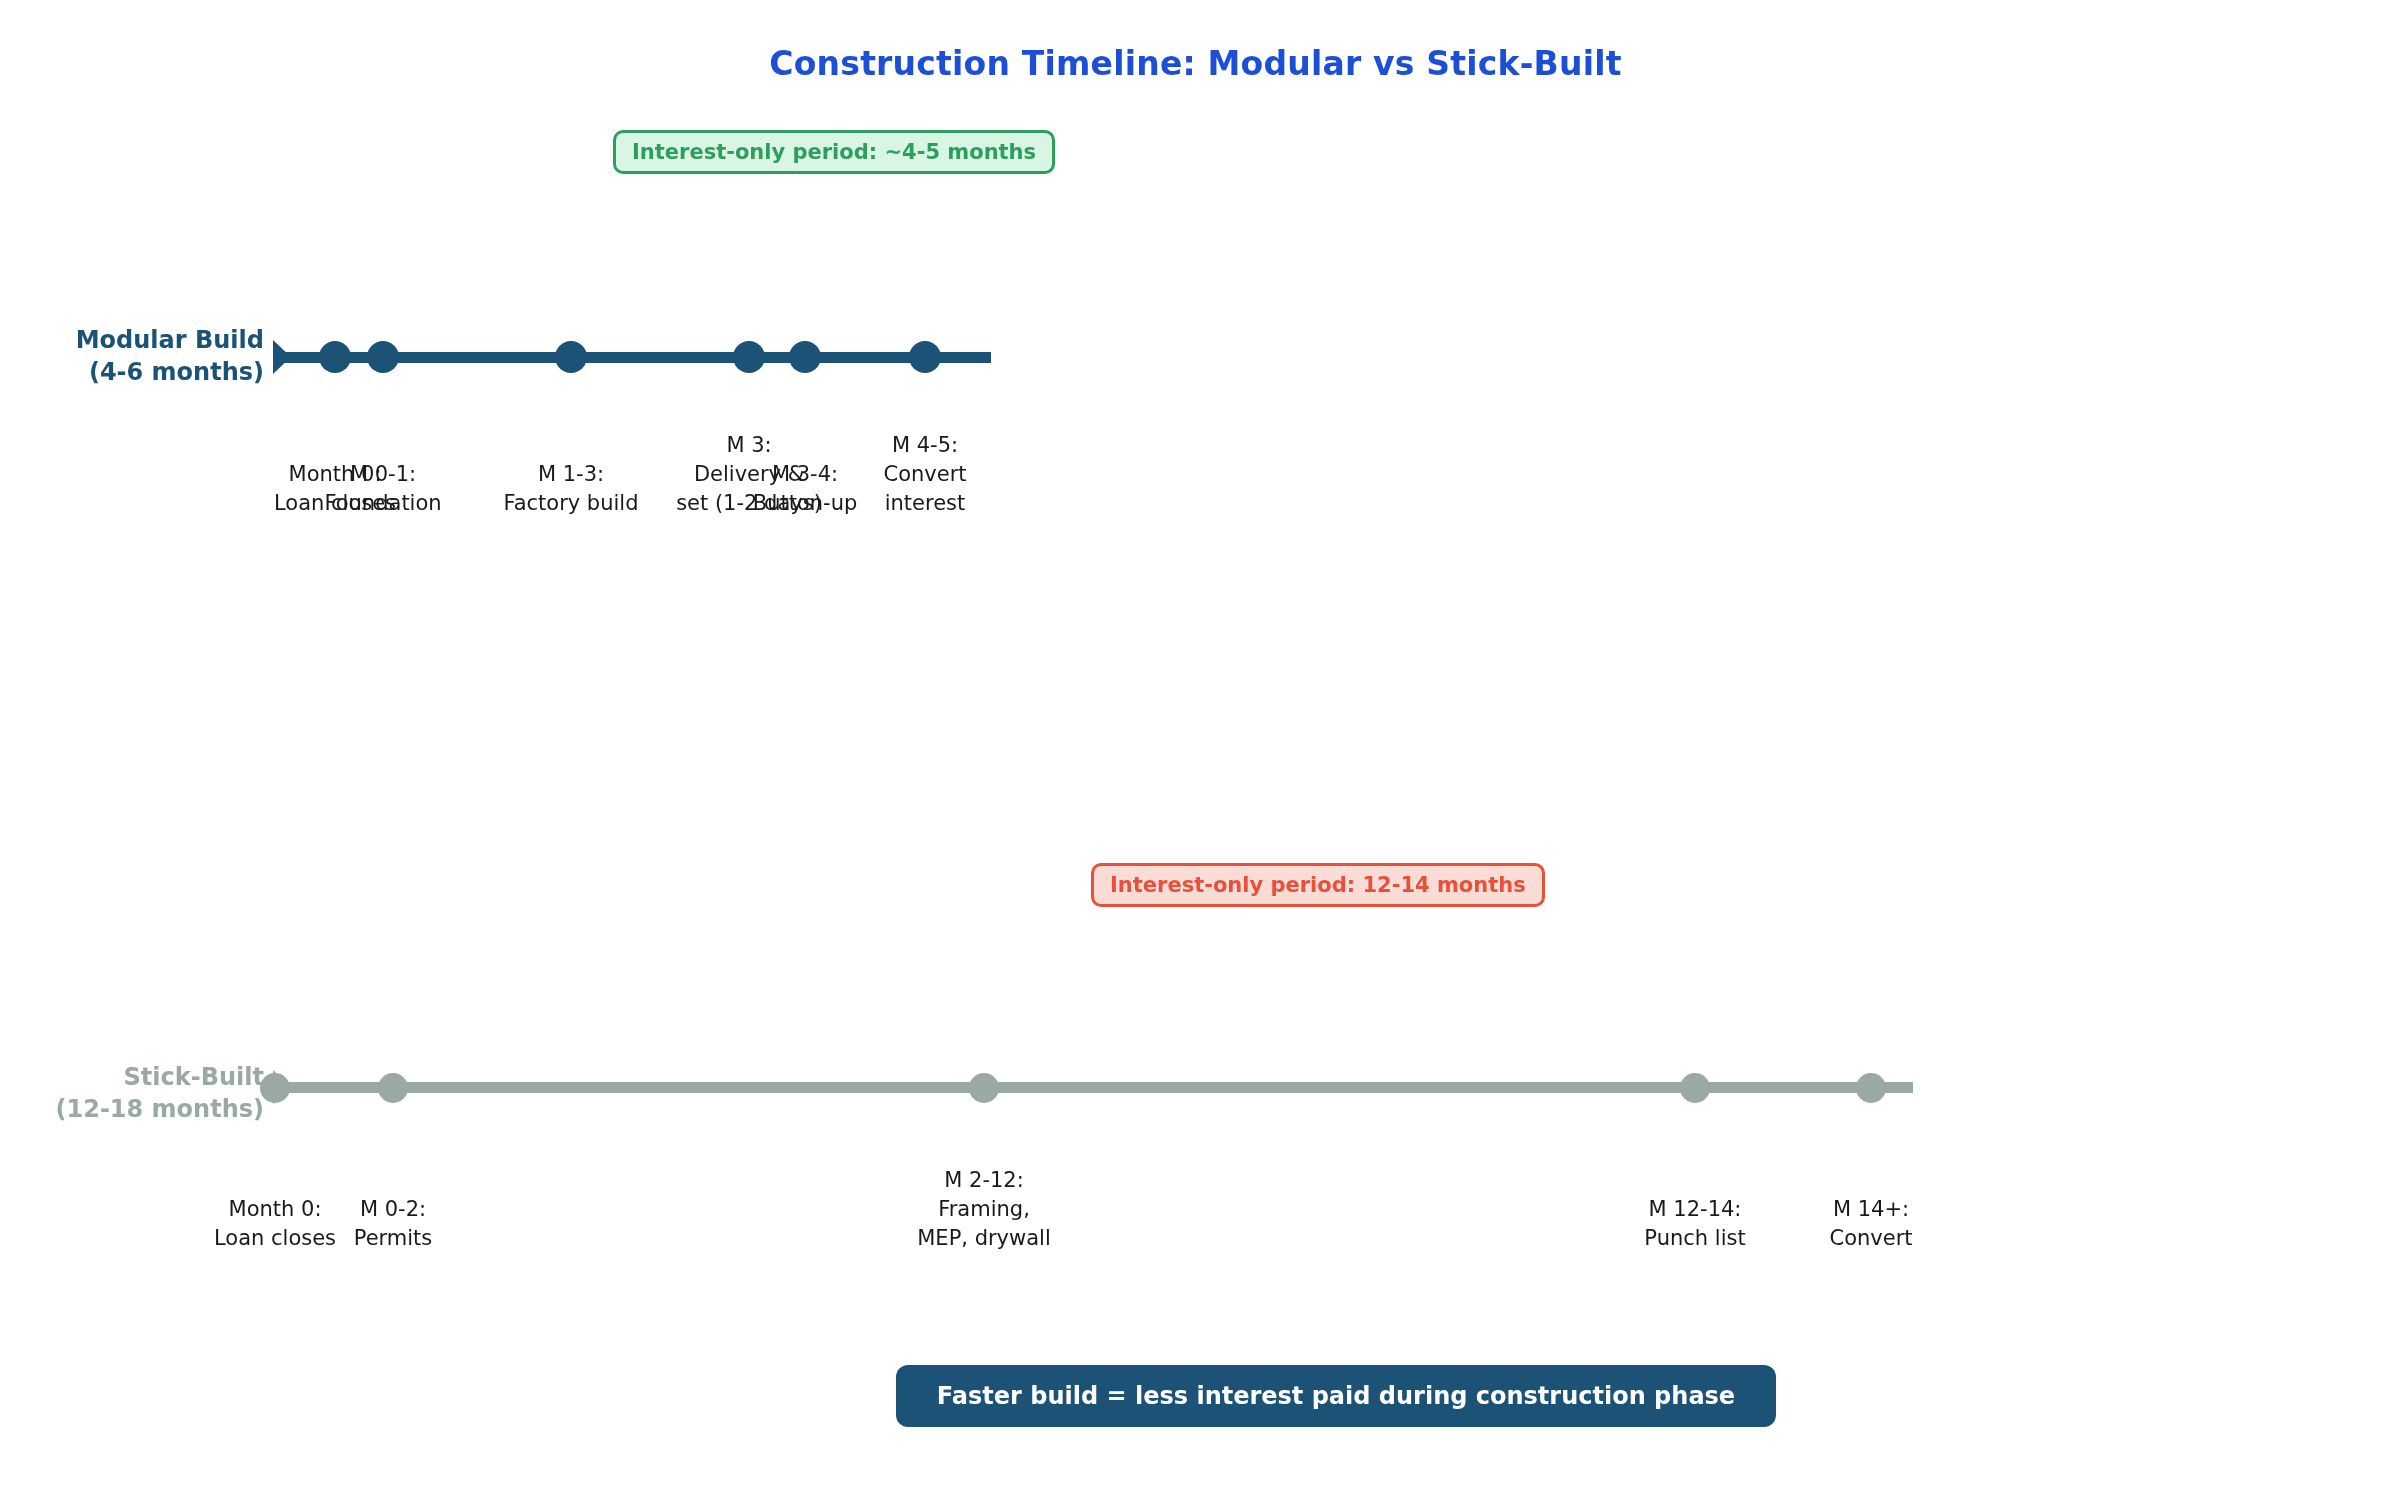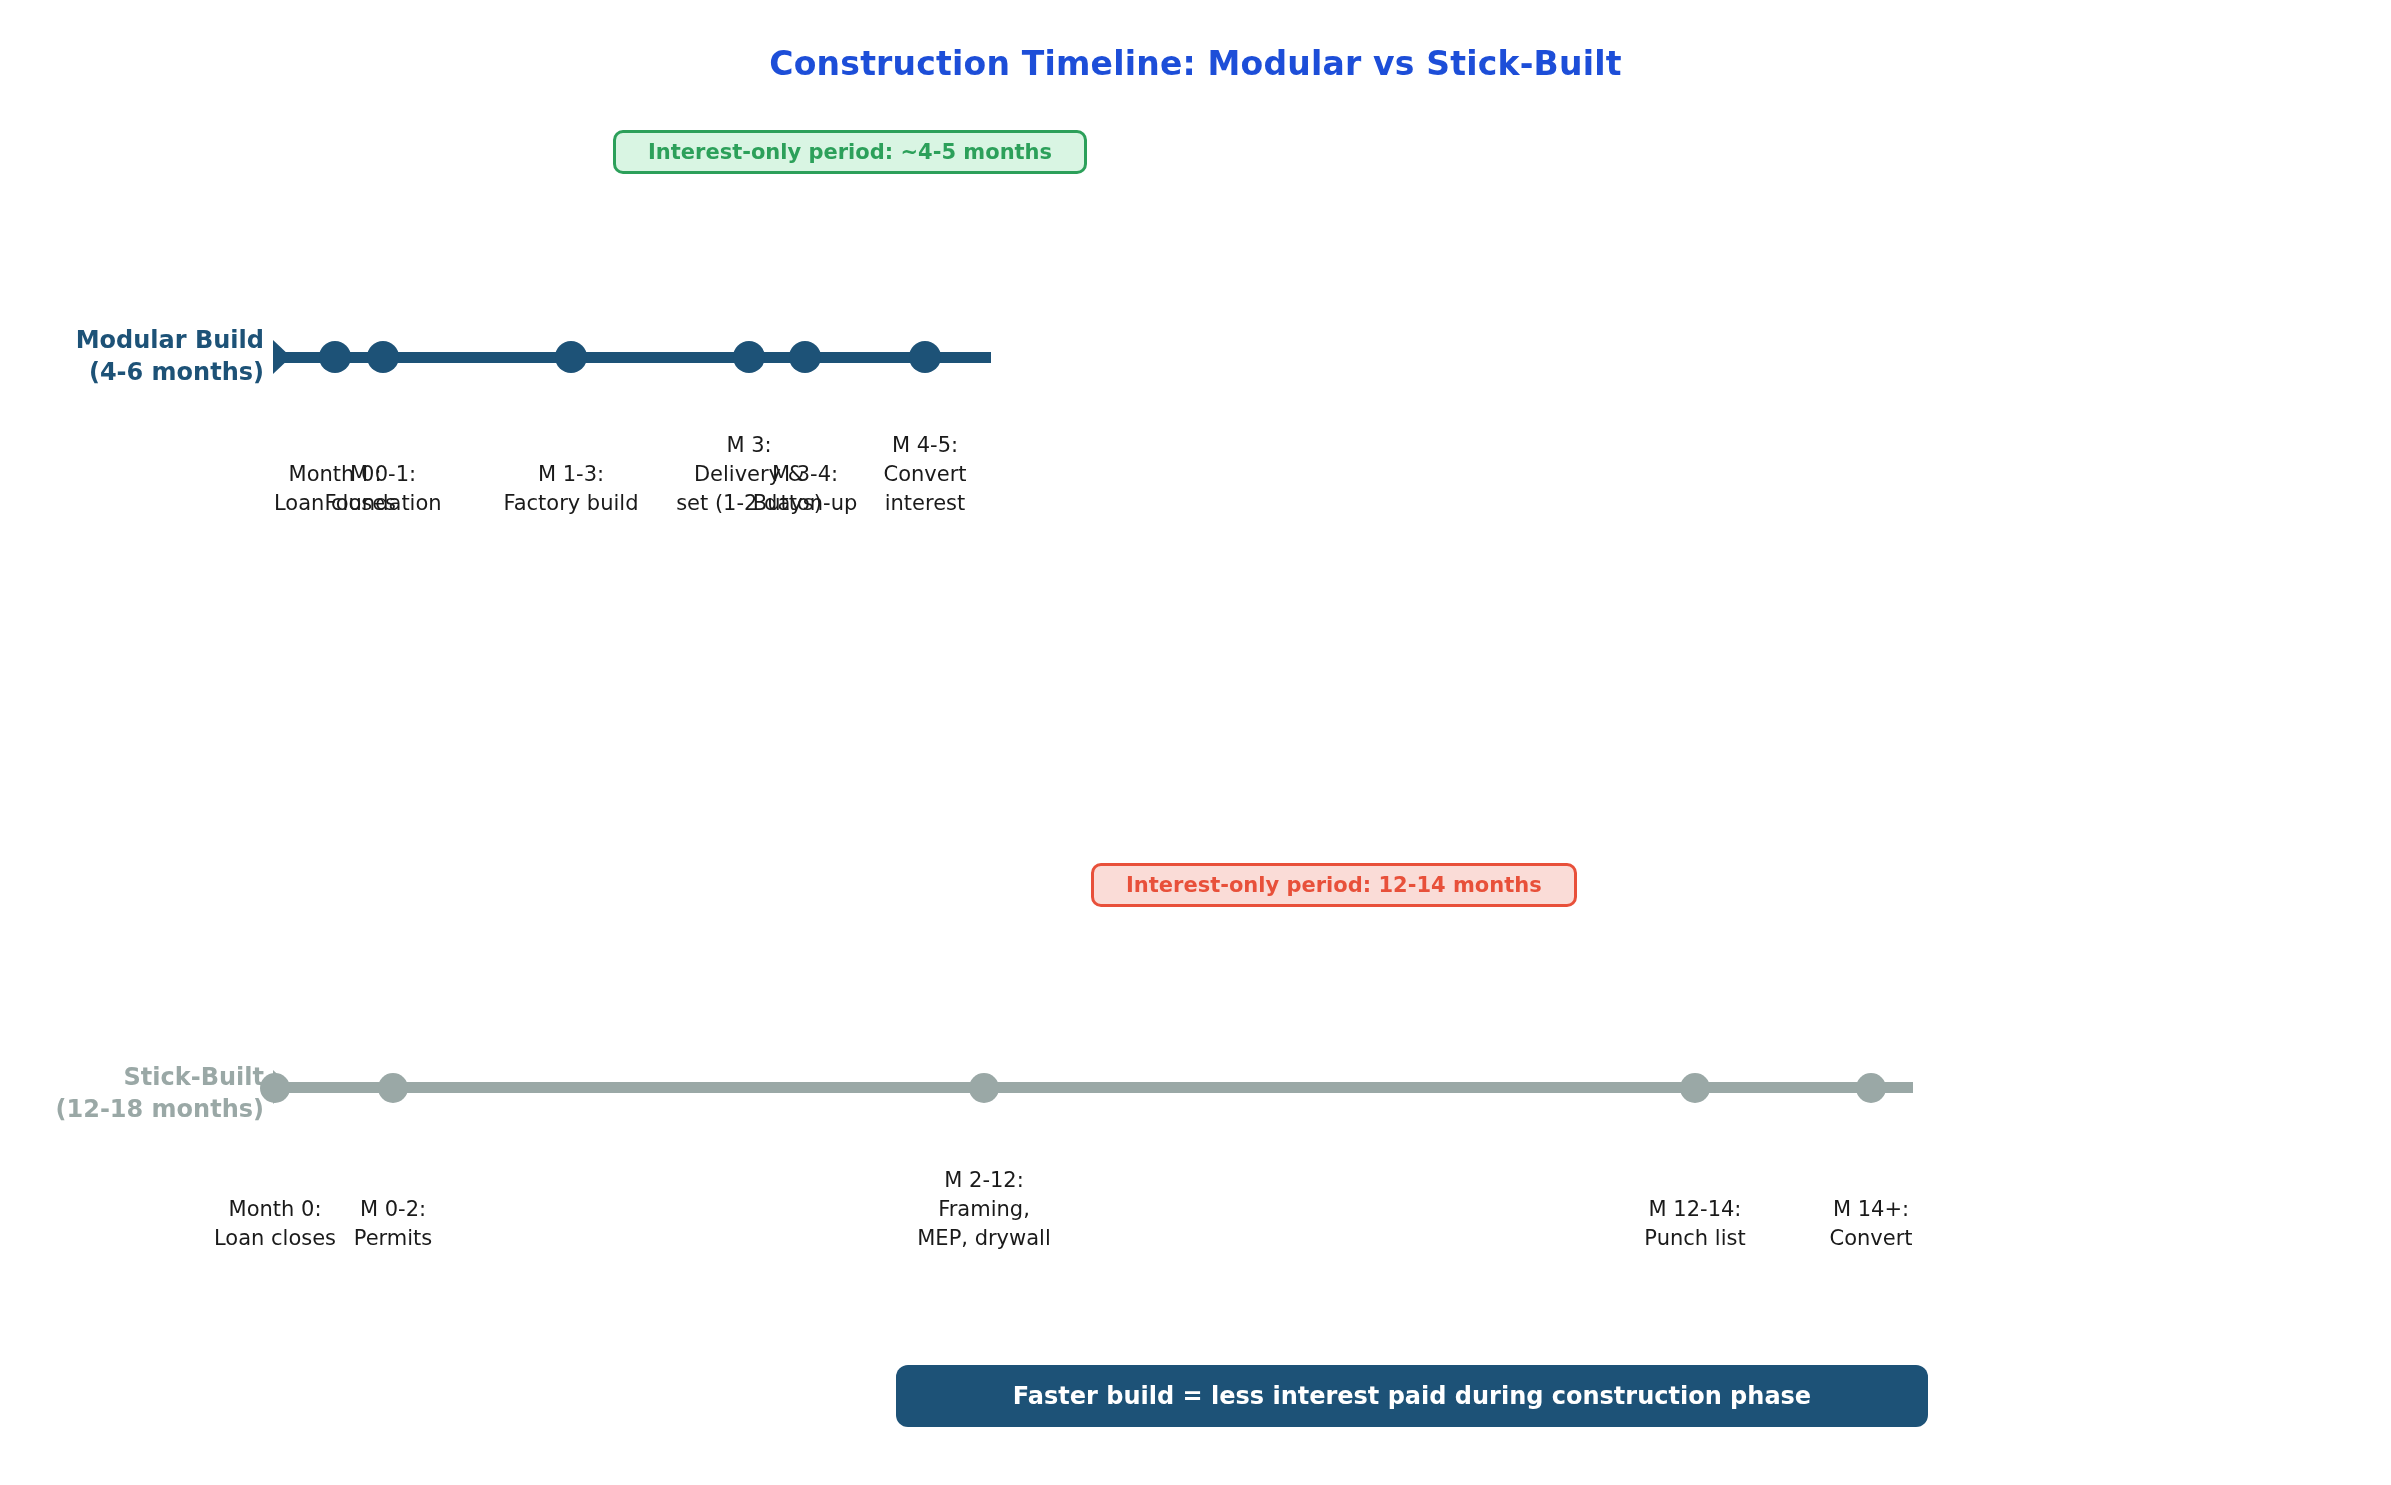--- a/index.html
+++ b/index.html
@@ -41,21 +41,21 @@
     box-sizing: border-box;
     border-radius: 10px;
     border-width: 3px;
     border-style: solid;
     font-size: 21px;
     font-weight: bold;
     display: flex;
     align-items: center;
     justify-content: center;
     white-space: nowrap;
-    padding: 0 32px;
+    padding: 0 16px;
   }
   .badge-modular {
     left: 613px;
     top: 130px;
     height: 44px;
     background: #d9f5e3;
     border-color: #2ca05a;
     color: #2ca05a;
   }
   .badge-stick {
@@ -161,21 +161,21 @@
   .mlabel-stick   { top: 1195px; }
   
   .lines-2 { margin-top: 0px; }
   .lines-3 { margin-top: -29px; }
 
   
   .footer-banner {
     position: absolute;
     left: 896px;
     top: 1365px;
-    width: 1032px;
+    width: 880px;
     height: 62px;
     box-sizing: border-box;
     background: #1d5277;
     border-radius: 12px;
     display: flex;
     align-items: center;
     justify-content: center;
     color: #ffffff;
     font-size: 24px;
     font-weight: bold;

